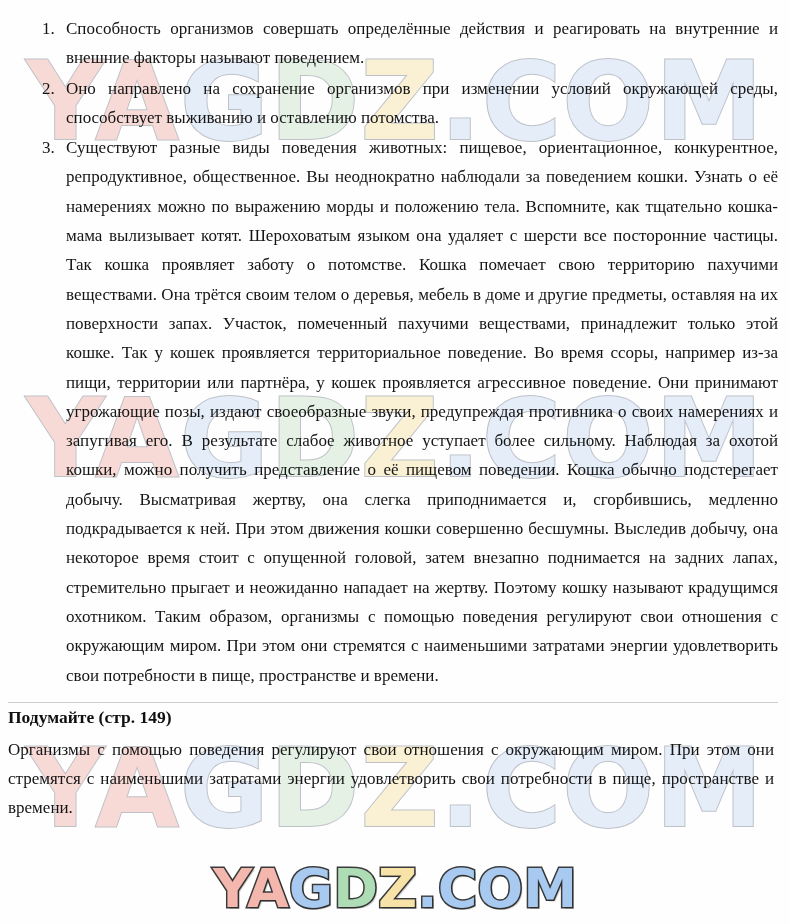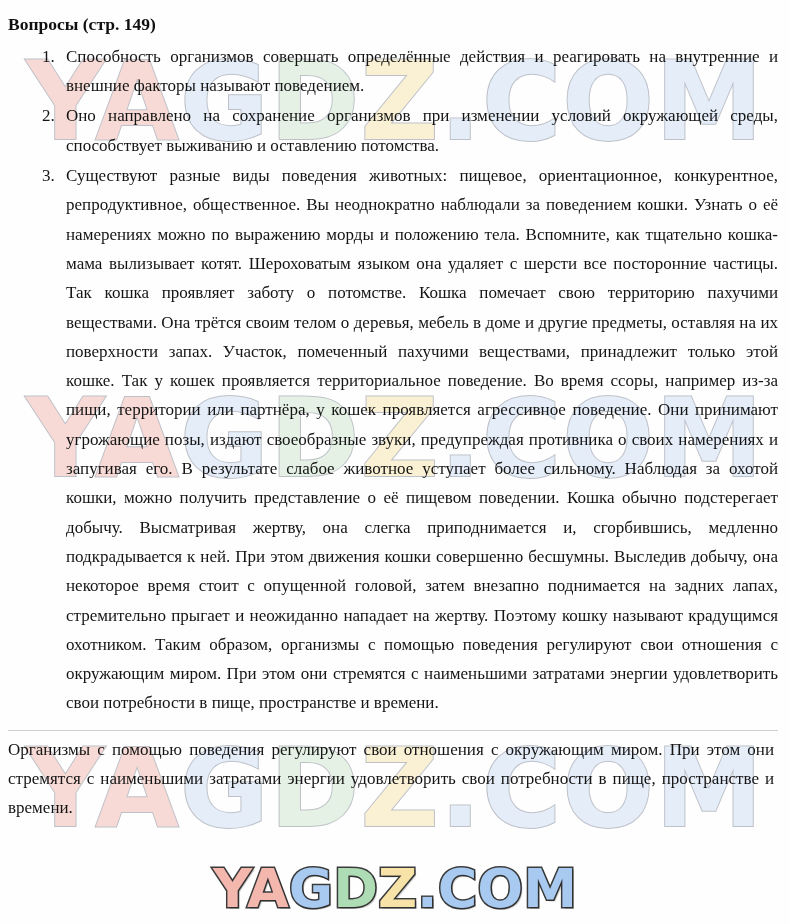--- a/index.html
+++ b/index.html
@@ -143,32 +143,32 @@
 <div class="page">
 
   <div class="wm-layer">
     <div class="wm-band b1"><span style="color: rgb(247, 215, 210);">Y</span><span style="color: rgb(247, 215, 210);">A</span><span style="color: rgb(226, 236, 248);">G</span><span style="color: rgb(226, 240, 226);">D</span><span style="color: rgb(250, 240, 210);">Z</span><span style="color: rgb(226, 236, 248);">.</span><span style="color: rgb(226, 236, 248);">C</span><span style="color: rgb(226, 236, 248);">O</span><span style="color: rgb(226, 236, 248);">M</span></div>
     <div class="wm-band b2"><span style="color: rgb(247, 215, 210);">Y</span><span style="color: rgb(247, 215, 210);">A</span><span style="color: rgb(226, 236, 248);">G</span><span style="color: rgb(226, 240, 226);">D</span><span style="color: rgb(250, 240, 210);">Z</span><span style="color: rgb(226, 236, 248);">.</span><span style="color: rgb(226, 236, 248);">C</span><span style="color: rgb(226, 236, 248);">O</span><span style="color: rgb(226, 236, 248);">M</span></div>
     <div class="wm-band b3"><span style="color: rgb(247, 215, 210);">Y</span><span style="color: rgb(247, 215, 210);">A</span><span style="color: rgb(226, 236, 248);">G</span><span style="color: rgb(226, 240, 226);">D</span><span style="color: rgb(250, 240, 210);">Z</span><span style="color: rgb(226, 236, 248);">.</span><span style="color: rgb(226, 236, 248);">C</span><span style="color: rgb(226, 236, 248);">O</span><span style="color: rgb(226, 236, 248);">M</span></div>
   </div>
 
   <div class="content">
 
-    <h2 class="section-head">
-      <span class="bold">Вопросы</span><span> (стр. 149)</span>
-    </h2>
 
     <ol class="qlist">
       <li>Способность организмов совершать определённые действия и реагировать на внутренние и внешние факторы называют поведением.</li>
       <li>Оно направлено на сохранение организмов при изменении условий окружающей среды, способствует выживанию и оставлению потомства.</li>
       <li>Существуют разные виды поведения животных: пищевое, ориентационное, конкурентное, репродуктивное, общественное. Вы неоднократно наблюдали за поведением кошки. Узнать о её намерениях можно по выражению морды и положению тела. Вспомните, как тщательно кошка-мама вылизывает котят. Шероховатым языком она удаляет с шерсти все посторонние частицы. Так кошка проявляет заботу о потомстве. Кошка помечает свою территорию пахучими веществами. Она трётся своим телом о деревья, мебель в доме и другие предметы, оставляя на их поверхности запах. Участок, помеченный пахучими веществами, принадлежит только этой кошке. Так у кошек проявляется территориальное поведение. Во время ссоры, например из-за пищи, территории или партнёра, у кошек проявляется агрессивное поведение. Они принимают угрожающие позы, издают своеобразные звуки, предупреждая противника о своих намерениях и запугивая его. В результате слабое животное уступает более сильному. Наблюдая за охотой кошки, можно получить представление о её пищевом поведении. Кошка обычно подстерегает добычу. Высматривая жертву, она слегка приподнимается и, сгорбившись, медленно подкрадывается к ней. При этом движения кошки совершенно бесшумны. Выследив добычу, она некоторое время стоит с опущенной головой, затем внезапно поднимается на задних лапах, стремительно прыгает и неожиданно нападает на жертву. Поэтому кошку называют крадущимся охотником. Таким образом, организмы с помощью поведения регулируют свои отношения с окружающим миром. При этом они стремятся с наименьшими затратами энергии удовлетворить свои потребности в пище, пространстве и времени.</li>
     </ol>
 
     <hr class="rule">
 
+    <h2 class="section-head">
+      <span class="bold">Подумайте</span><span> (стр. 149)</span>
+    </h2>
 
     <p class="para">Организмы с помощью поведения регулируют свои отношения с окружающим миром. При этом они стремятся с наименьшими затратами энергии удовлетворить свои потребности в пище, пространстве и времени.</p>
 
   </div>
 
   <div class="logo-wrap">
     <div class="logo"><span class="ch" style="color: rgb(244, 183, 174);">Y</span><span class="ch" style="color: rgb(244, 183, 174);">A</span><span class="ch" style="color: rgb(168, 202, 240);">G</span><span class="ch" style="color: rgb(174, 220, 180);">D</span><span class="ch" style="color: rgb(247, 227, 168);">Z</span><span class="ch" style="color: rgb(168, 202, 240);">.</span><span class="ch" style="color: rgb(168, 202, 240);">C</span><span class="ch" style="color: rgb(168, 202, 240);">O</span><span class="ch" style="color: rgb(168, 202, 240);">M</span></div>
   </div>
 
 </div>

